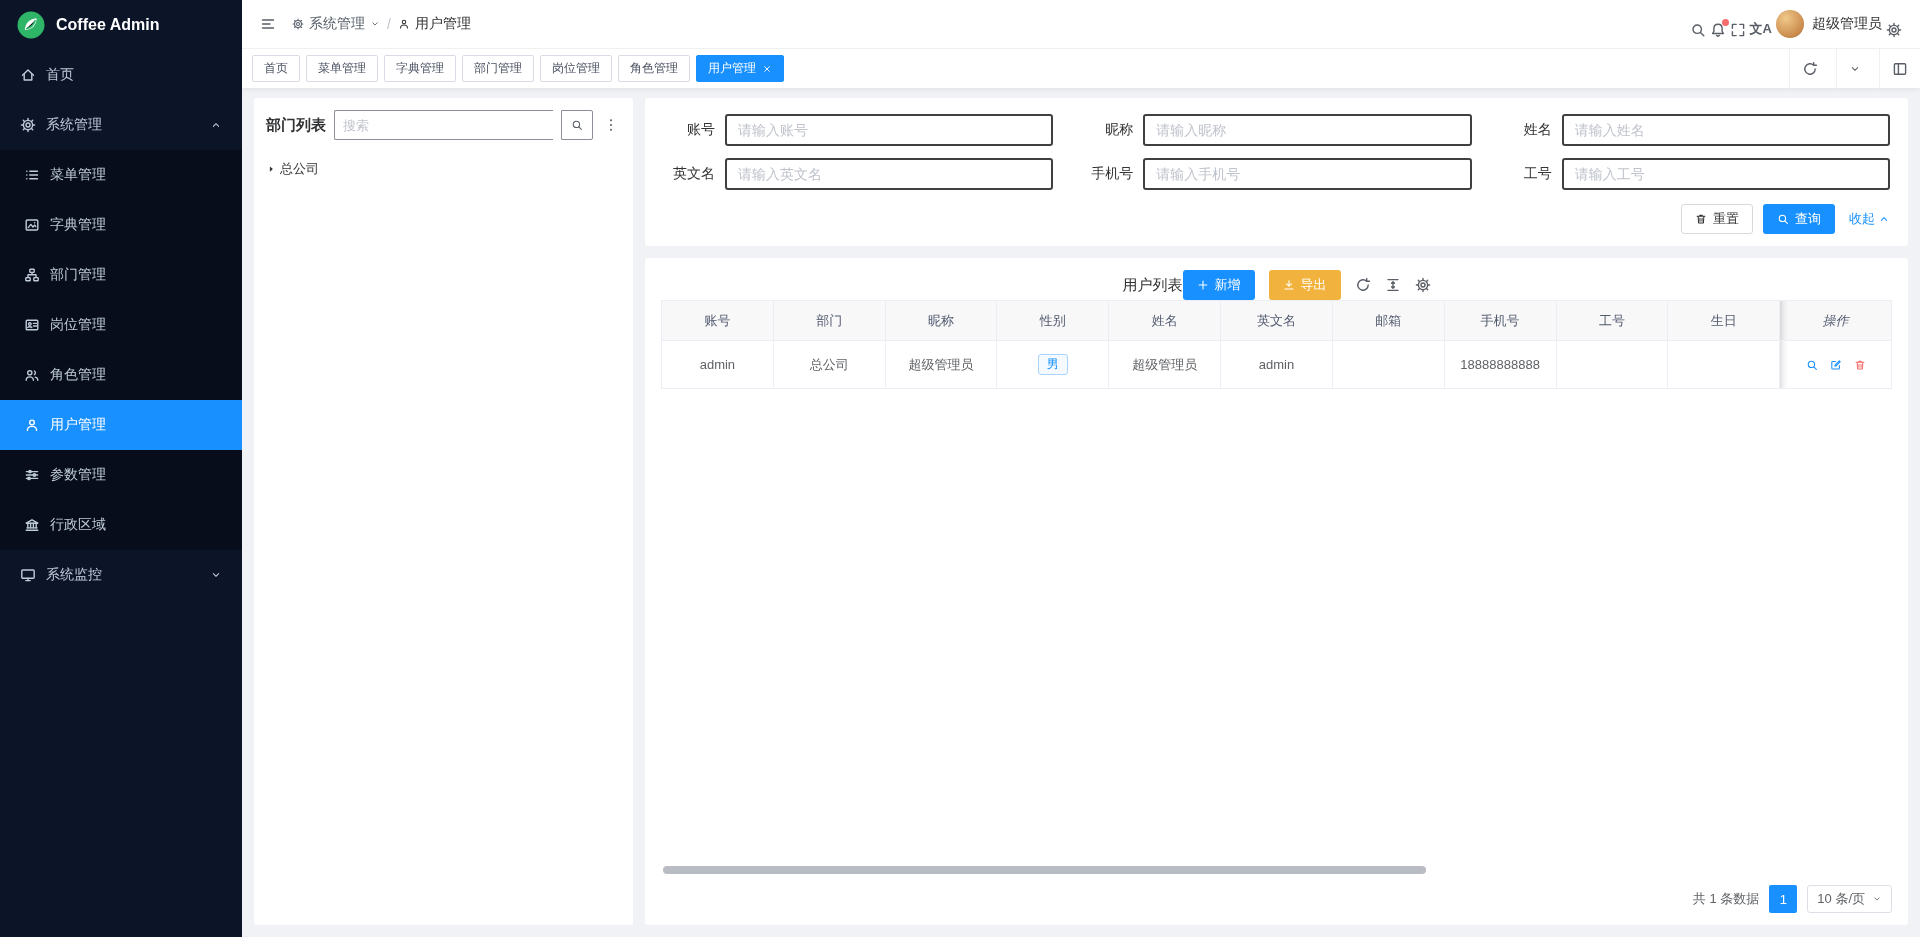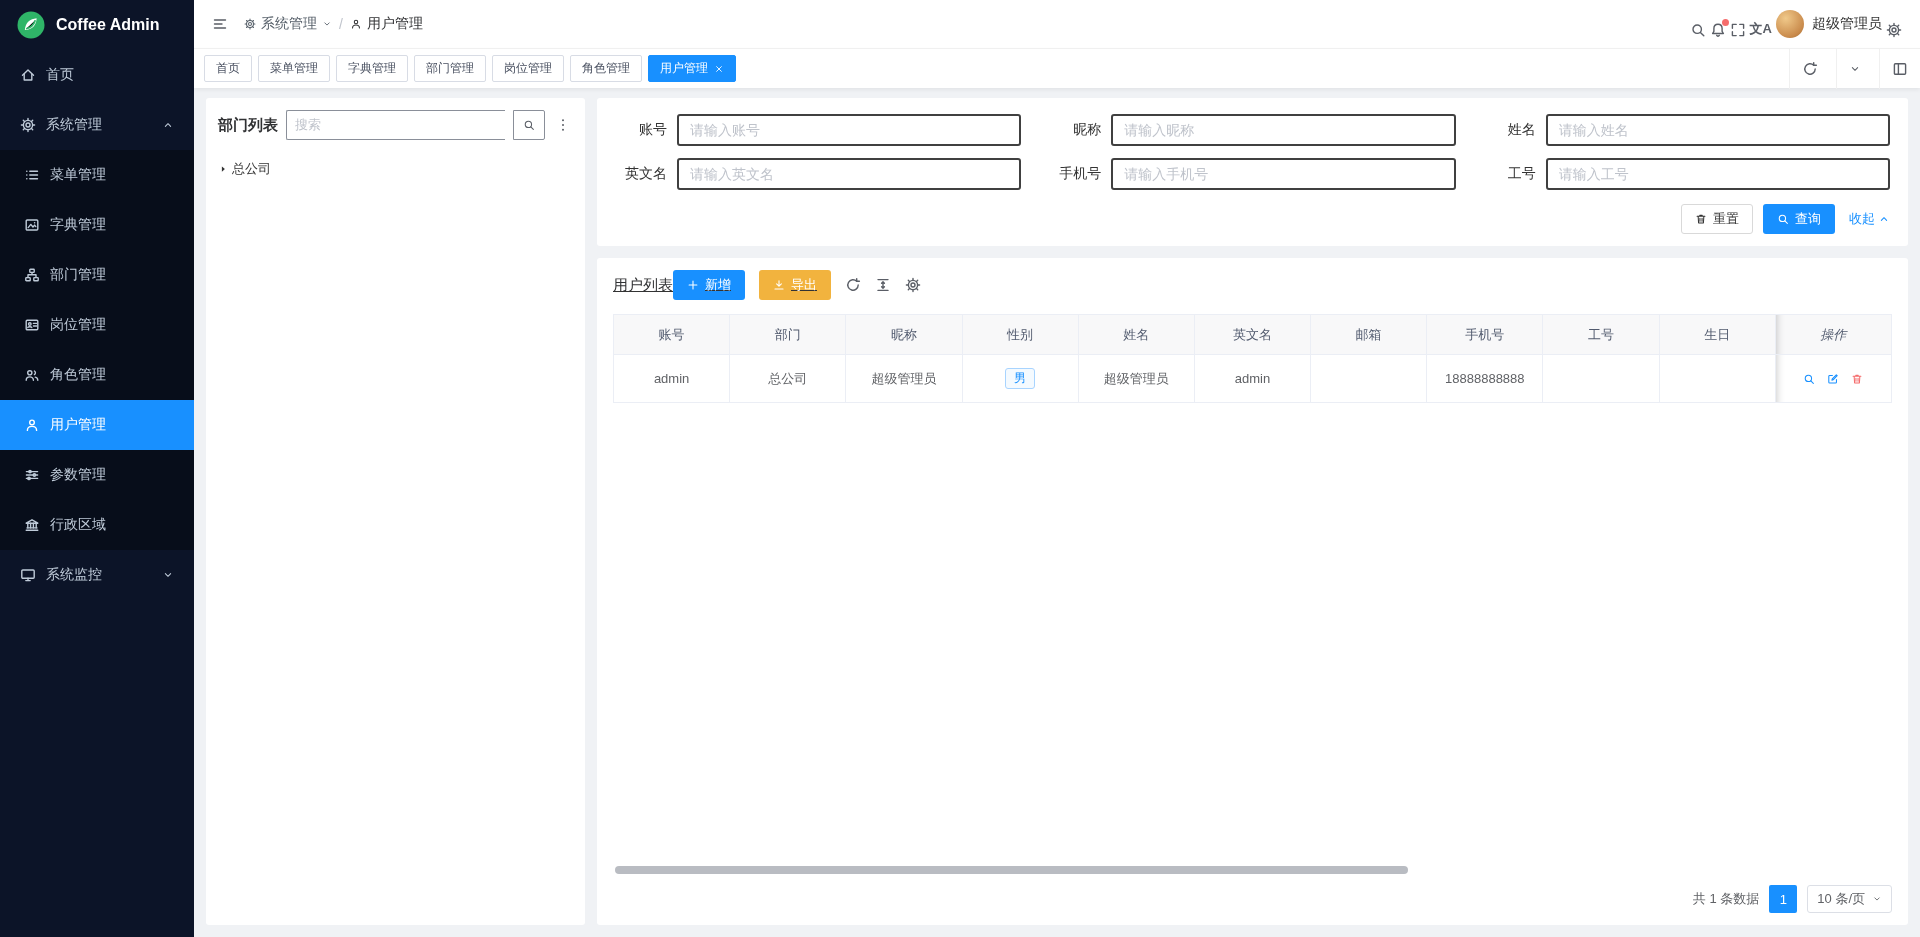--- a/index.html
+++ b/index.html
@@ -10,21 +10,21 @@
   }
   .app { display:flex; width:100%; height:100%; }
 
   
   .ic { width:16px; height:16px; fill:none; stroke:currentColor; stroke-width:1.4;
         stroke-linecap:round; stroke-linejoin:round; flex-shrink:0; display:block; }
   .ic-sm { width:12px; height:12px; }
   .ic-xs { width:10px; height:10px; }
 
   
-  .sidebar { width:194px; background:#0c1428; color:#bfcbd9; flex-shrink:0;
+  .sidebar { width:242px; background:#0c1428; color:#bfcbd9; flex-shrink:0;
              display:flex; flex-direction:column; overflow:hidden; }
   .logo { height:50px; display:flex; align-items:center; gap:10px; padding:0 16px; flex-shrink:0; }
   .logo-svg { width:30px; height:30px; }
   .logo-text { color:#fff; font-weight:bold; font-size:16px; white-space:nowrap; }
   .menu { flex:1; overflow:hidden; }
   .menu-item { height:50px; display:flex; align-items:center; gap:10px; padding:0 20px;
                font-size:14px; cursor:pointer; white-space:nowrap; }
   .menu-item .mi-label { flex:1; }
   .submenu { background:rgba(0,0,0,.35); }
   .submenu .menu-item { padding-left:24px; height:50px; }
@@ -68,21 +68,21 @@
   
   .content { flex:1; display:flex; padding:10px 12px 12px; gap:12px; min-height:0; }
 
   
   .dept-card { width:379px; background:#fff; border-radius:3px; padding:12px;
                flex-shrink:0; display:flex; flex-direction:column; }
   .dept-head { display:flex; align-items:center; gap:8px; }
   .dept-title { font-size:15px; font-weight:bold; color:#303133; white-space:nowrap; }
   .dept-search { flex:1; display:flex; min-width:0; }
   .dept-search input { flex:1; min-width:0; height:30px; border:1px solid #8a8f99;
-                       border-right:none; border-radius:2px 0 0 2px; padding:0 8px; font-size:13px;font-family:Liberation Mono, monospace; }
+                       border-right:none; border-radius:2px 0 0 2px; padding:0 8px; font-size:13px; }
   .dept-search-btn { width:32px; height:30px; border:1px solid #8a8f99; background:#fff;
                      border-radius:0 2px 2px 0; display:flex; align-items:center;
                      justify-content:center; color:#5a5e66; cursor:pointer; }
   .dept-more { color:#5a5e66; cursor:pointer; padding:2px; }
   .tree { margin-top:16px; }
   .tree-node { display:flex; align-items:center; gap:4px; font-size:13px; color:#333;
                cursor:pointer; height:26px; }
   .tree-node .caret { color:#333; }
 
   
@@ -102,22 +102,22 @@
          border:1px solid transparent; background:#fff; }
   .btn-plain { border-color:#d9d9d9; color:#333; }
   .btn-primary { background:#1890ff; color:#fff; }
   .btn-warning { background:#f2b33e; color:#fff; }
   .link-collapse { color:#1890ff; font-size:13px; display:inline-flex; align-items:center;
                    gap:3px; cursor:pointer; margin-left:4px; }
 
   
   .table-card { flex:1; background:#fff; border-radius:3px; padding:12px 16px;
                 display:flex; flex-direction:column; min-height:0; }
-  .table-head { display:flex; align-items:center; justify-content:flex-start;
-                margin-bottom:14px; flex-shrink:0;text-decoration:underline; }
+  .table-head { display:flex; align-items:center; justify-content:center;
+                flex-shrink:0; }
   .table-title { font-size:15px; color:#303133; }
   .table-actions { display:flex; align-items:center; gap:14px; }
   .icon-btn { color:#5a5e66; cursor:pointer; }
   .table-wrap { flex:1; min-height:0; overflow:hidden; }
   .data-table { width:100%; border-collapse:collapse; table-layout:fixed; }
   .data-table th, .data-table td { border:1px solid #ebeef5; text-align:center;
     font-size:13px; font-weight:normal; overflow:hidden; white-space:nowrap; }
   .data-table th { background:#f8f8f9; color:#515a6e; height:40px; }
   .data-table td { color:#606266; height:48px; }
   .data-table th:last-child, .data-table td:last-child {

